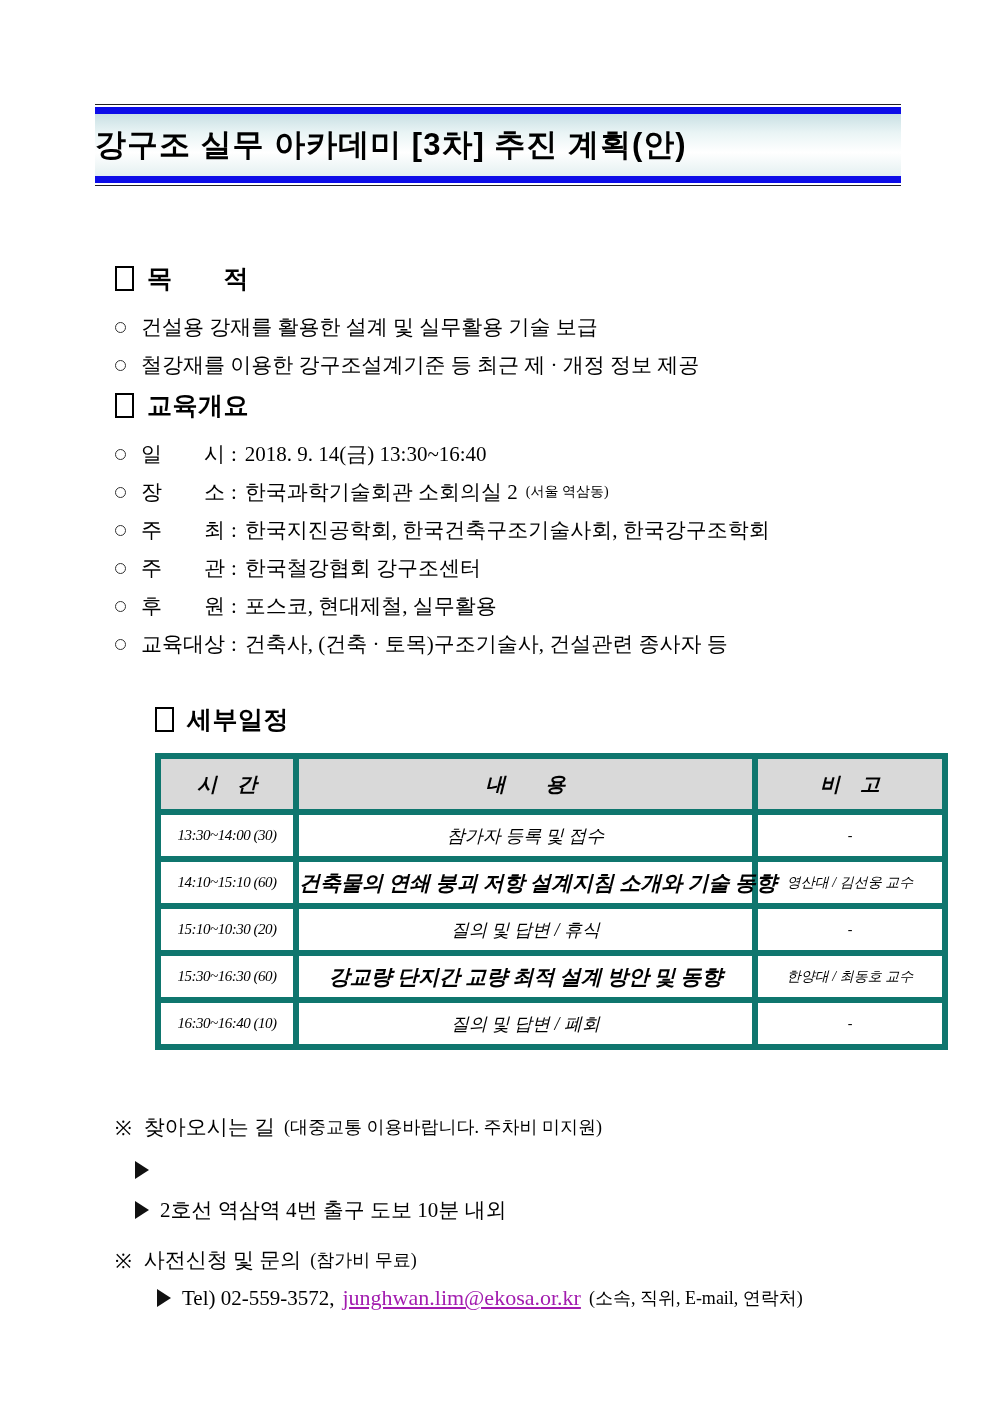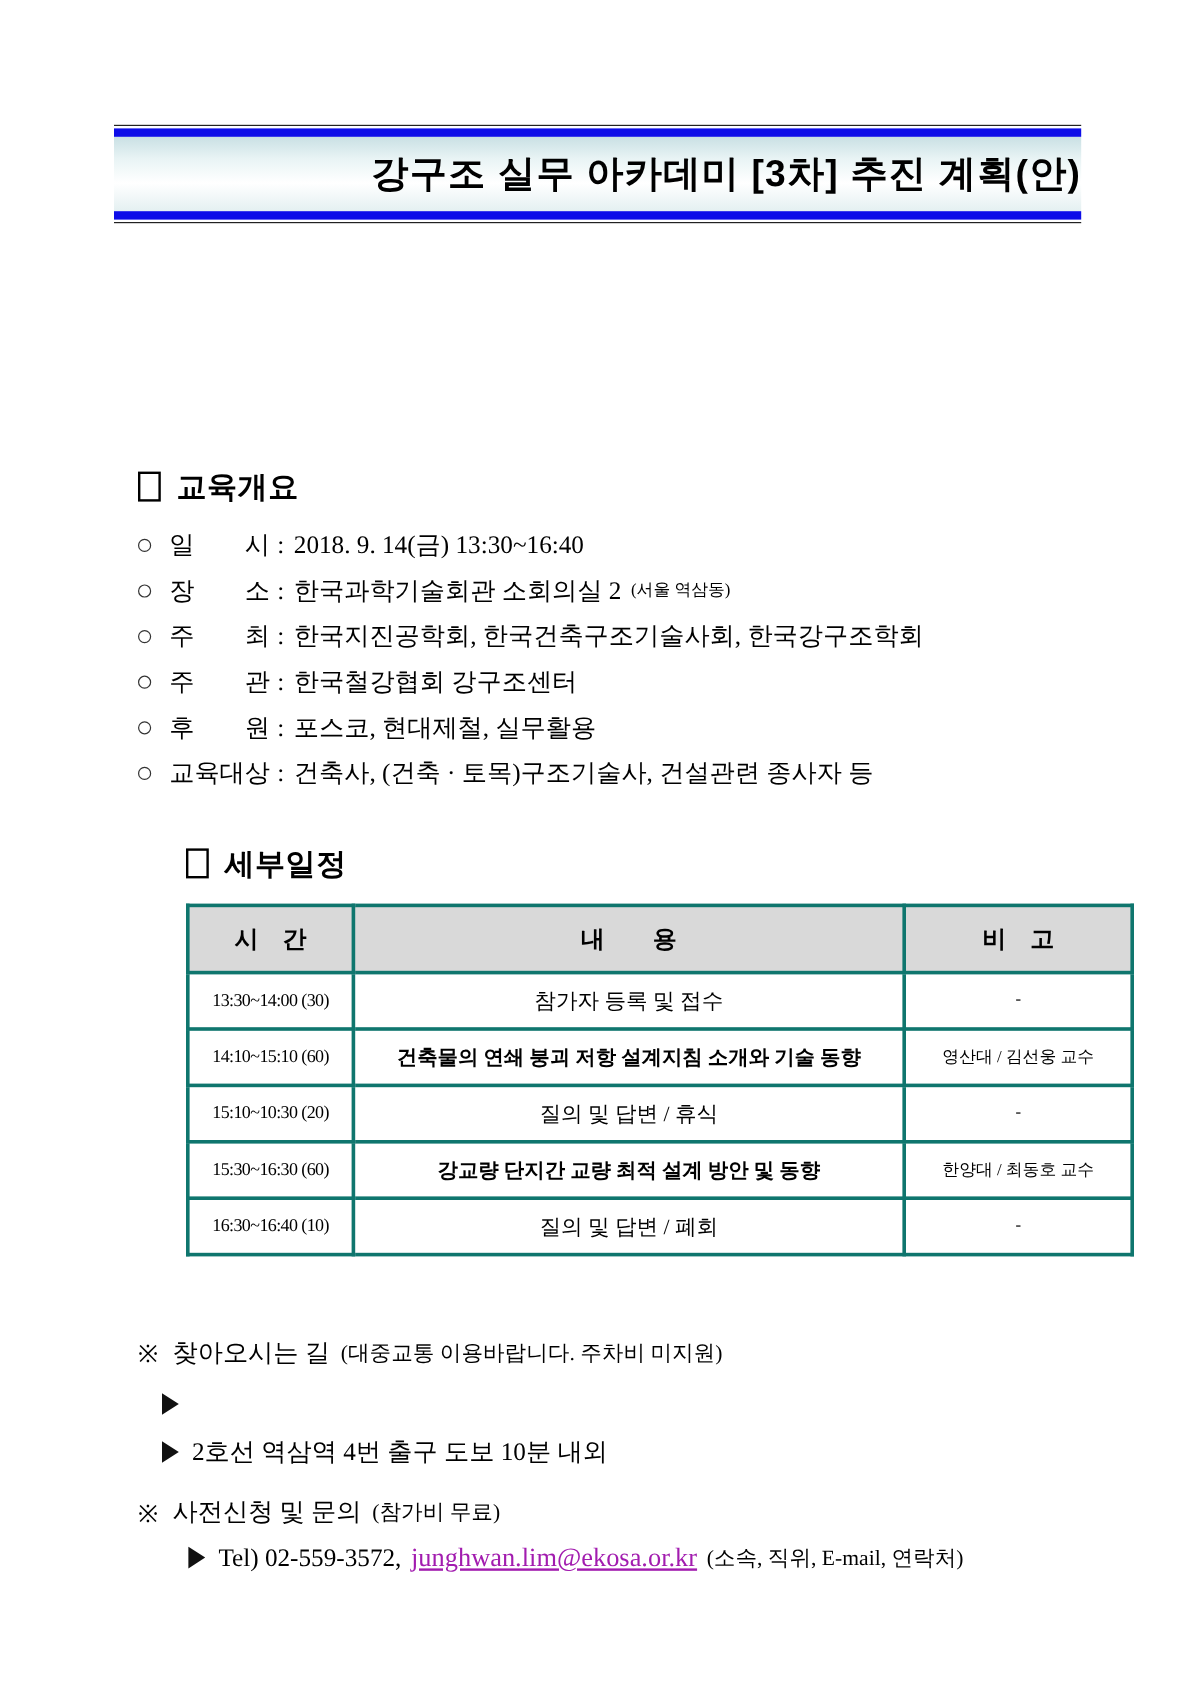--- a/index.html
+++ b/index.html
@@ -14,21 +14,21 @@
   .banner-wrap {
     position:absolute; left:95px; top:104px; width:806px;
     border-top:1px solid #222; border-bottom:1px solid #222;
     padding:2px 0;
   }
   .banner {
     border-top:7px solid #0d0de8;
     border-bottom:7px solid #0d0de8;
     background:linear-gradient(to bottom,#c9e0e4 0%,#e9f4f5 30%,#ffffff 62%,#e4f0f1 100%);
     height:76px;
-    display:flex; align-items:center; justify-content:flex-end;
+    display:flex; align-items:center; justify-content:flex-start;
   }
   .banner h1 {
     font-family:"Liberation Sans","DejaVu Sans",sans-serif;
     font-size:31px; font-weight:bold; letter-spacing:1px;
   }
 
   
   .sec { position:absolute; left:115px; width:790px; }
   .sec-h {
     font-family:"Liberation Sans","DejaVu Sans",sans-serif;
@@ -53,32 +53,32 @@
   .olabel { display:inline-block; white-space:pre; }
   .ocolon { margin:0 8px 0 6px; }
   .onote { font-size:14px; margin-left:8px; }
 
   
   table.sched {
     border-collapse:collapse; width:787px; margin-top:17px;
     border:2px solid #000; table-layout:fixed;
   }
   table.sched th, table.sched td {
-    border:3px solid #0f766e; text-align:center; vertical-align:middle;
+    border:6px solid #0f766e; text-align:center; vertical-align:middle;font-style:italic;
   }
   table.sched th {
     background:#d9d9d9; height:56px; font-size:20px; font-weight:bold;
     white-space:pre;
   }
   col.c-time { width:138px; }
   col.c-content { width:459px; }
   col.c-note { width:190px; }
   td.t-time { height:47px; font-size:15px; letter-spacing:-0.5px; white-space:nowrap; }
   td.t-content { font-size:18px; white-space:pre; }
-  td.t-content.bold { font-weight:bold; font-size:17px; }
+  td.t-content.bold { font-weight:bold; font-size:21px; }
   td.t-note { font-size:14px; }
 
   
   .note-h { display:flex; align-items:center; font-size:21px; }
   .refmark { margin-right:12px; font-size:20px; }
   .small-note { font-size:18px; margin-left:9px; }
   .arrow-list { list-style:none; margin-top:9px; margin-left:20px; }
   .arrow-list li { display:flex; align-items:center; min-height:40px; font-size:21px; }
   .aicon {
     display:inline-block; width:0; height:0;
@@ -94,20 +94,36 @@
 <body>
 
 <div class="page">
 
   <div class="banner-wrap">
     <div class="banner">
       <h1>강구조 실무 아카데미 [3차] 추진 계획(안)</h1>
     </div>
   </div>
 
+  <section class="sec" style="top:262px;">
+    <h2 class="sec-h">
+      <span class="boxicon"></span>
+      <span>목　　적</span>
+    </h2>
+    <ul class="blist">
+      <li>
+        <span class="cicon"></span>
+        <span>건설용 강재를 활용한 설계 및 실무활용 기술 보급</span>
+      </li>
+      <li>
+        <span class="cicon"></span>
+        <span>철강재를 이용한 강구조설계기준 등 최근 제 · 개정 정보 제공</span>
+      </li>
+    </ul>
+  </section>
 
   <section class="sec" style="top:389px;">
     <h2 class="sec-h">
       <span class="boxicon"></span>
       <span>교육개요</span>
     </h2>
     <ul class="blist">
       <li>
         <span class="cicon"></span>
         <span class="olabel">일　　시</span>

